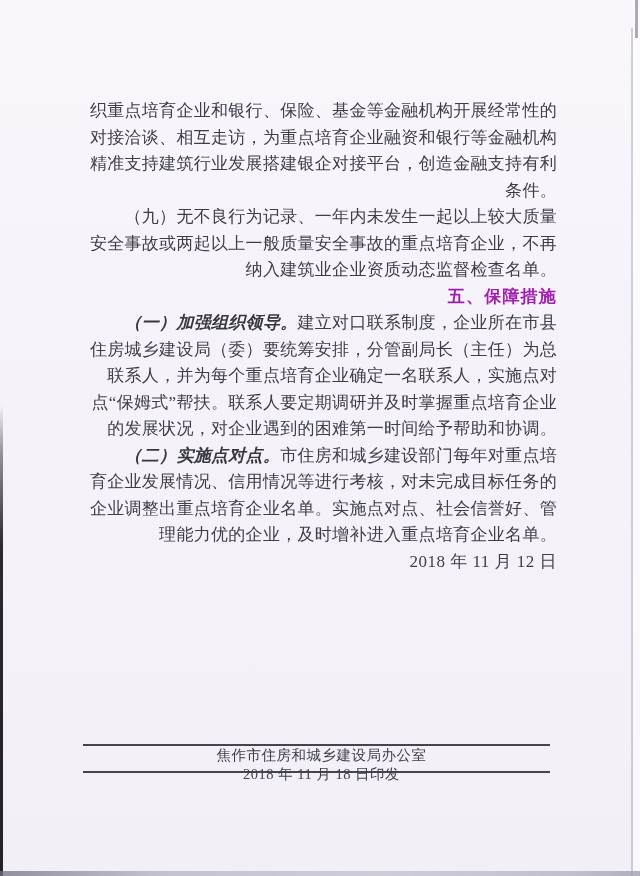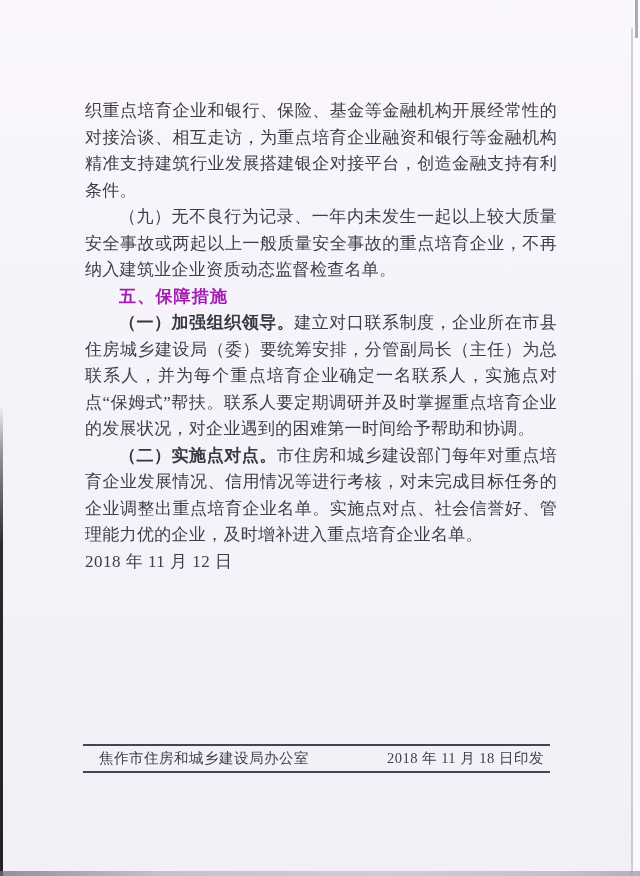--- a/index.html
+++ b/index.html
@@ -9,39 +9,39 @@
       linear-gradient(180deg, #faf7fc 0%, #f7f3fb 30%, #f5f1f9 70%, #f3eff7 100%);
     font-family:"Liberation Serif","DejaVu Serif",serif;
   }
 
   .doc {
     position:absolute; left:85px; top:98px; width:472px;
     color:#3e3d48;
     font-size:17px; line-height:26.5px; letter-spacing:0.3px;
     text-align:justify; text-justify:inter-ideograph;
   }
-  .doc p { margin:0; }
+  .doc p { margin:0;text-align:right; }
   .indent { text-indent:2em; }
   .heading {
     font-family:"Liberation Sans","DejaVu Sans",sans-serif;
     font-weight:bold; color:#a21caf; text-indent:2em; letter-spacing:1.2px;
   }
-  .lead { font-weight:bold; color:#38373f; }
+  .lead { font-weight:bold; color:#38373f;font-style:italic; }
 
   .date-line {
     margin-top:103px; margin-left:258px; letter-spacing:0.5px;
     text-align:left; text-indent:0;
   }
 
   .footer {
     position:absolute; left:83px; top:744px; width:467px; height:29px;
     border-top:2px solid #46454f; border-bottom:2px solid #46454f;
     display:flex; align-items:center; justify-content:space-between;
     box-sizing:border-box; padding:0 6px 0 16px;
-    font-size:14.5px; color:#3e3d48; letter-spacing:0.5px;
+    font-size:14.5px; color:#3e3d48; letter-spacing:0.5px;flex-direction:column;
   }
 
   
   .edge-left {
     position:absolute; left:0; top:405px; bottom:0; width:3px;
     background:linear-gradient(to bottom,
       rgba(34,33,40,0) 0%, rgba(34,33,40,0.45) 10%,
       #2a2930 30%, #232229 100%);
   }
   .edge-bottom {

